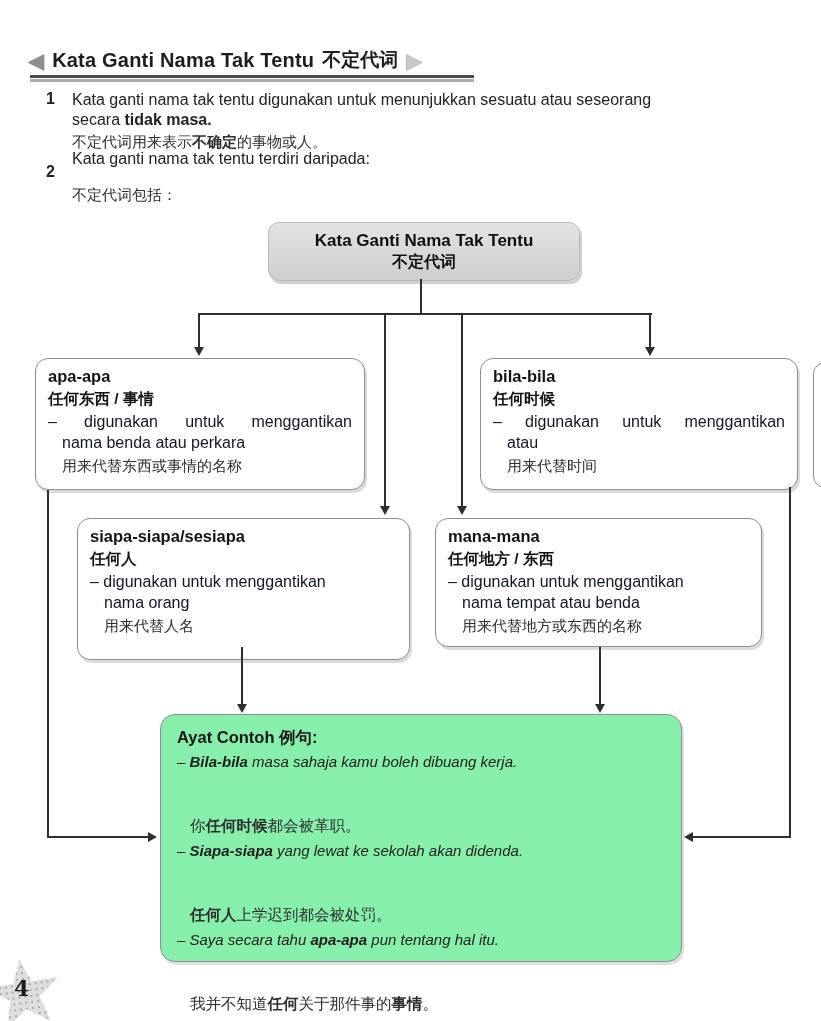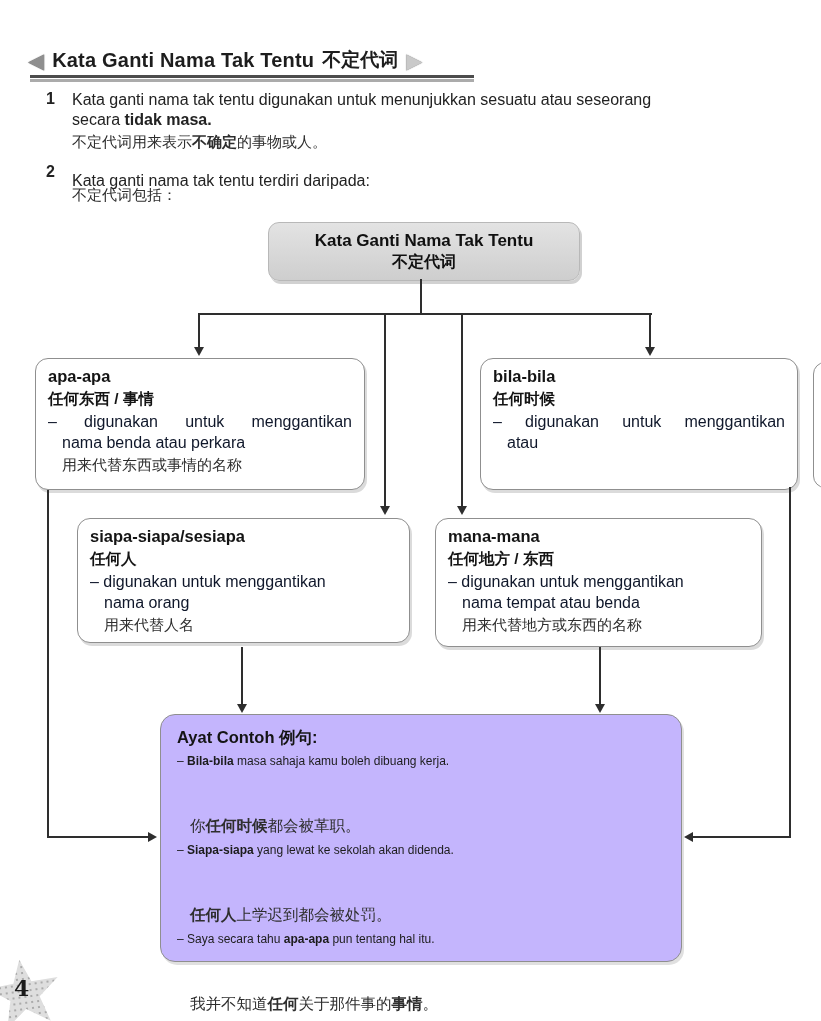--- a/index.html
+++ b/index.html
@@ -12,21 +12,21 @@
   .tri-left{font-size:21px;color:#8f8f8f;line-height:1;text-shadow:0 0 1px #555;}
   .tri-right{font-size:21px;color:#c9c9c9;line-height:1;text-shadow:0 0 1px #666;}
   .title-my{font-size:20px;font-weight:700;color:#1d1d1d;letter-spacing:.2px;}
   .title-zh{font-size:19px;font-weight:700;color:#1d1d1d;}
   .title-underline{left:30px;top:75px;width:444px;height:3px;background:#4c4c4c;
                    box-shadow:0 4px 0 #ababab;}
 
   
   .pt-num{font-weight:700;font-size:16px;}
   .pt-text{font-size:16px;line-height:20px;}
-  .zh{font-family:Liberation Serif, serif;color:#2e2e2e;}
+  .zh{font-family:Liberation Sans, sans-serif;color:#2e2e2e;}
   .zh-line{font-size:15px;line-height:22px;}
   b,.b{font-weight:700;}
 
   
   .node{position:absolute;background:#fff;border:1.5px solid #8f8f8f;border-radius:13px;
         box-shadow:2px 3px 0 rgba(0,0,0,.14);padding:7px 12px 6px 12px;box-sizing:border-box;}
   .node-title{font-size:16.5px;font-weight:700;line-height:21px;color:#141414;}
   .node-zh-title{font-size:15.5px;font-weight:700;line-height:24px;color:#141414;}
   .node-desc{font-size:16px;line-height:21px;color:#0f172a;}
   .node-desc.just{text-align:justify;text-align-last:justify;}
@@ -48,24 +48,24 @@
   .hline{position:absolute;height:2px;background:#2e2e2e;}
   .arr-d{position:absolute;width:0;height:0;border-left:5px solid transparent;
          border-right:5px solid transparent;border-top:9px solid #2e2e2e;}
   .arr-r{position:absolute;width:0;height:0;border-top:5px solid transparent;
          border-bottom:5px solid transparent;border-left:9px solid #2e2e2e;}
   .arr-l{position:absolute;width:0;height:0;border-top:5px solid transparent;
          border-bottom:5px solid transparent;border-right:9px solid #2e2e2e;}
 
   
   .example-box{left:160px;top:714px;width:522px;height:248px;border:1.5px solid #8f8f8f;
-               border-radius:15px;background:#c4b5fd;box-shadow:2px 3px 0 rgba(0,0,0,.12);
+               border-radius:15px;background:#86efac;box-shadow:2px 3px 0 rgba(0,0,0,.12);
                padding:10px 16px;box-sizing:border-box;}
   .ex-heading{font-size:16.5px;font-weight:700;line-height:24px;color:#141414;}
-  .ex-my{font-size:12px;line-height:25px;color:#1c1c1c;}
+  .ex-my{font-size:15px;line-height:25px;color:#1c1c1c;font-style:italic;}
   .ex-zh{font-size:15.5px;line-height:25px;padding-left:13px;margin-top:39px;}
 
   
   .star{left:-14px;top:958px;width:76px;height:72px;
         background:radial-gradient(#ababab 1px,transparent 1.4px),#dedede;
         background-size:6px 6px;
         clip-path:polygon(50% 2%,62% 34%,97% 33%,70% 56%,80% 92%,50% 71%,22% 94%,31% 57%,3% 36%,38% 34%);
         transform:rotate(-8deg);}
   .page-num{left:14px;top:975px;font-family:"DejaVu Serif","Liberation Serif",serif;
             font-size:22px;font-weight:700;color:#1a1a1a;}
@@ -82,21 +82,21 @@
     <span class="tri-right">▶</span>
   </div>
   <div class="abs title-underline"></div>
 
   <div class="abs pt-num" style="left:46px;top:90px;">1</div>
   <div class="abs pt-text" style="left:72px;top:90px;width:730px;">Kata ganti nama tak tentu digunakan untuk menunjukkan sesuatu atau seseorang</div>
   <div class="abs pt-text" style="left:72px;top:110px;"><span>secara </span><b>tidak masa.</b></div>
   <div class="abs zh zh-line" style="left:72px;top:131px;"><span>不定代词用来表示</span><b>不确定</b><span>的事物或人。</span></div>
 
   <div class="abs pt-num" style="left:46px;top:163px;">2</div>
-  <div class="abs pt-text" style="left:72px;top:171px;">Kata ganti nama tak tentu terdiri daripada:</div>
+  <div class="abs pt-text" style="left:72px;top:149px;">Kata ganti nama tak tentu terdiri daripada:</div>
   <div class="abs zh zh-line" style="left:72px;top:184px;">不定代词包括：</div>
 
   <div class="abs root-box">
     <div class="root-title">Kata Ganti Nama Tak Tentu</div>
     <div class="root-sub">不定代词</div>
   </div>
 
   <div class="vline" style="left:420px;top:279px;height:35px;"></div>
   <div class="hline" style="left:198px;top:313px;width:454px;"></div>
 
@@ -118,25 +118,26 @@
     <div class="node-desc just">– digunakan untuk menggantikan</div>
     <div class="node-desc cont">nama benda atau perkara</div>
     <div class="node-zh-desc zh">用来代替东西或事情的名称</div>
   </div>
 
   <div class="node" style="left:480px;top:358px;width:318px;height:132px;">
     <div class="node-title">bila-bila</div>
     <div class="node-zh-title">任何时候</div>
     <div class="node-desc just">– digunakan untuk menggantikan</div>
     <div class="node-desc cont">atau</div>
+    <div class="node-zh-desc zh">用来代替时间</div>
   </div>
 
   <div class="abs sliver"></div>
 
-  <div class="node" style="left:77px;top:518px;width:333px;height:125px;">
+  <div class="node" style="left:77px;top:518px;width:333px;height:142px;">
     <div class="node-title">siapa-siapa/sesiapa</div>
     <div class="node-zh-title">任何人</div>
     <div class="node-desc">– digunakan untuk menggantikan</div>
     <div class="node-desc cont">nama orang</div>
     <div class="node-zh-desc zh">用来代替人名</div>
   </div>
 
   <div class="node" style="left:435px;top:518px;width:327px;height:129px;">
     <div class="node-title">mana-mana</div>
     <div class="node-zh-title">任何地方 / 东西</div>

